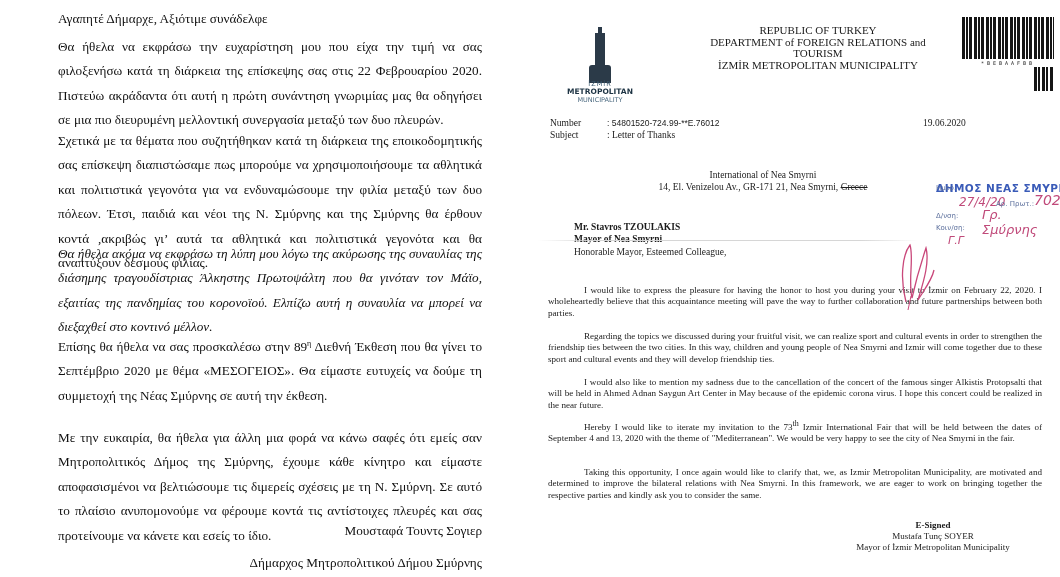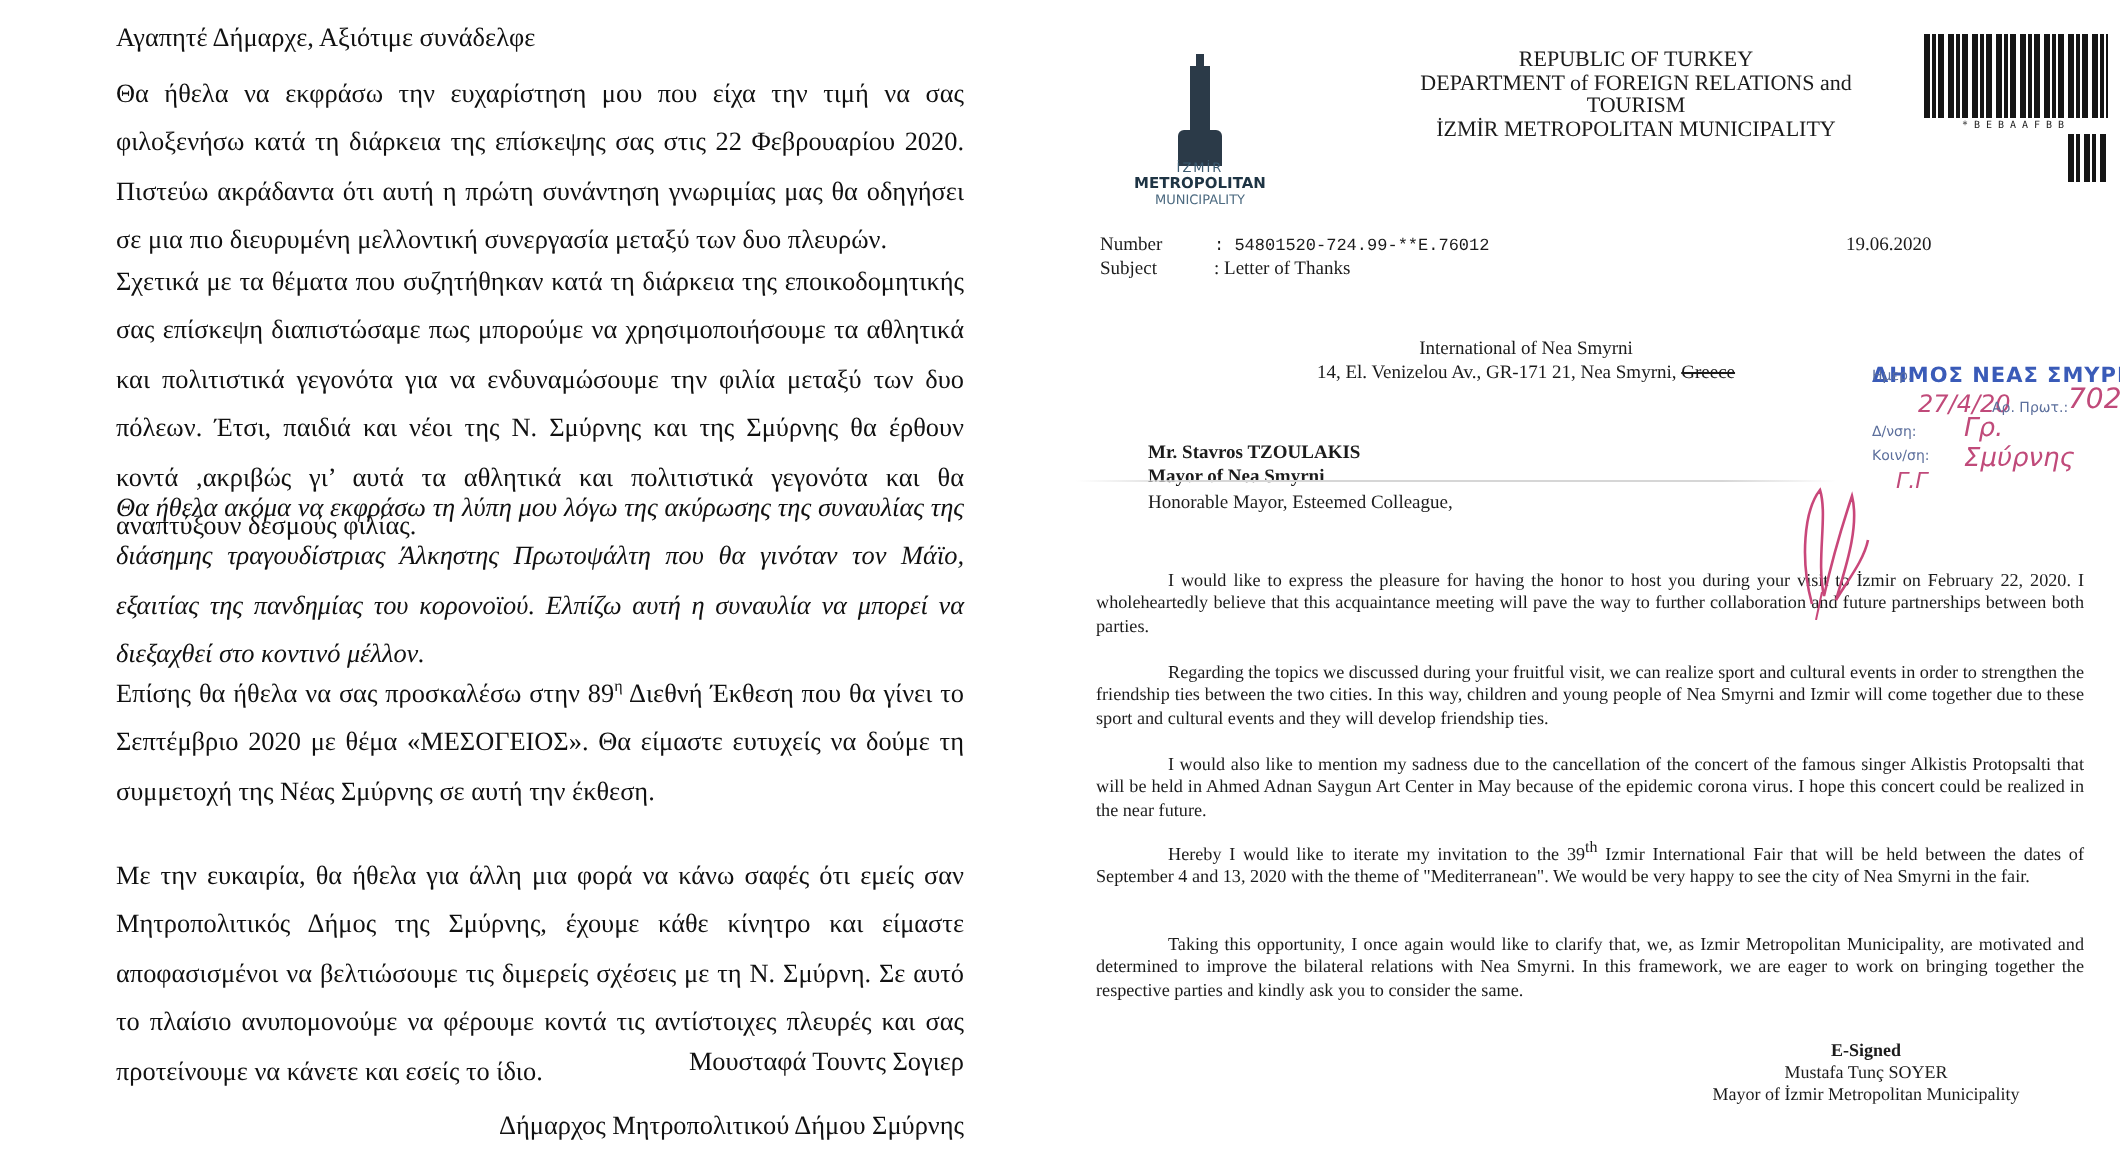--- a/index.html
+++ b/index.html
@@ -34,21 +34,21 @@
   .header { position: absolute; left: 160px; top: 25px; width: 240px; text-align: center; font-size: 11px; line-height: 11.5px; }
   .barcode { position: absolute; left: 424px; top: 12px; width: 92px; height: 66px; }
   .barcode .bars { position: absolute; left: 0; top: 5px; width: 92px; height: 42px;
     background: repeating-linear-gradient(90deg, #151515 0 3px, #fff 3px 4px, #151515 4px 6px, #fff 6px 7px, #151515 7px 10px, #fff 10px 12px); }
   .barcode .code { position: absolute; left: 0; top: 48px; width: 92px; font-family: "DejaVu Sans Mono", monospace; font-size: 5px; letter-spacing: 3px; text-align: center; color: #222; }
   .barcode .bars2 { position: absolute; left: 72px; top: 55px; width: 20px; height: 24px;
     background: repeating-linear-gradient(90deg, #151515 0 3px, #fff 3px 4px, #151515 4px 6px, #fff 6px 8px); }
 
   .meta { position: absolute; left: 12px; top: 118px; font-size: 9.5px; line-height: 11.5px; }
   .meta .label { display: inline-block; width: 57px; }
-  .meta .num { font-family: Liberation Mono, monospace; font-size: 8.5px; text-align: right; }
+  .meta .num { font-family: Liberation Sans, sans-serif; font-size: 8.5px; text-align: right; }
   .date { position: absolute; left: 385px; top: 118px; font-size: 9.5px; }
 
   .recipient-addr { position: absolute; left: 60px; top: 170px; width: 330px; text-align: center; font-size: 9.5px; line-height: 11.5px; }
   .recipient { position: absolute; left: 36px; top: 222px; font-size: 9.5px; line-height: 11.5px; font-weight: bold; }
   .rule { position: absolute; left: 0; top: 240px; width: 380px; height: 1px; background: linear-gradient(90deg, transparent, #d6d6d6 15%, #d6d6d6 85%, transparent); }
   .salutation-en { position: absolute; left: 36px; top: 247px; font-size: 9.5px; }
 
   .body-en { position: absolute; left: 10px; width: 494px; font-size: 9.1px; line-height: 11.4px; text-align: justify; text-align-last: left; margin: 0; }
   .body-en .indent { display: inline-block; width: 36px; }
   .b1 { top: 285px; }
@@ -128,21 +128,21 @@
   <div class="recipient">
     <div>Mr. Stavros TZOULAKIS</div>
     <div>Mayor of Nea Smyrni</div>
   </div>
   <div class="rule"></div>
   <div class="salutation-en">Honorable Mayor, Esteemed Colleague,</div>
 
   <p class="body-en b1"><span class="indent"></span><span>I would like to express the pleasure for having the honor to host you during your visit to İzmir on February 22, 2020. I wholeheartedly believe that this acquaintance meeting will pave the way to further collaboration and future partnerships between both parties.</span></p>
   <p class="body-en b2"><span class="indent"></span><span>Regarding the topics we discussed during your fruitful visit, we can realize sport and cultural events in order to strengthen the friendship ties between the two cities. In this way, children and young people of Nea Smyrni and Izmir will come together due to these sport and cultural events and they will develop friendship ties.</span></p>
   <p class="body-en b3"><span class="indent"></span><span>I would also like to mention my sadness due to the cancellation of the concert of the famous singer Alkistis Protopsalti that will be held in Ahmed Adnan Saygun Art Center in May because of the epidemic corona virus. I hope this concert could be realized in the near future.</span></p>
-  <p class="body-en b4"><span class="indent"></span><span>Hereby I would like to iterate my invitation to the 39</span><sup>th</sup><span> Izmir International Fair that will be held between the dates of September 4 and 13, 2020 with the theme of "Mediterranean". We would be very happy to see the city of Nea Smyrni in the fair.</span></p>
+  <p class="body-en b4"><span class="indent"></span><span>Hereby I would like to iterate my invitation to the 73</span><sup>th</sup><span> Izmir International Fair that will be held between the dates of September 4 and 13, 2020 with the theme of "Mediterranean". We would be very happy to see the city of Nea Smyrni in the fair.</span></p>
   <p class="body-en b5"><span class="indent"></span><span>Taking this opportunity, I once again would like to clarify that, we, as Izmir Metropolitan Municipality, are motivated and determined to improve the bilateral relations with Nea Smyrni. In this framework, we are eager to work on bringing together the respective parties and kindly ask you to consider the same.</span></p>
 
   <div class="sign">
     <div class="esig">E-Signed</div>
     <div>Mustafa Tunç SOYER</div>
     <div>Mayor of İzmir Metropolitan Municipality</div>
   </div>
 
   <div class="stamp">
     <div class="st-title">ΔΗΜΟΣ ΝΕΑΣ ΣΜΥΡΝΗΣ</div>

